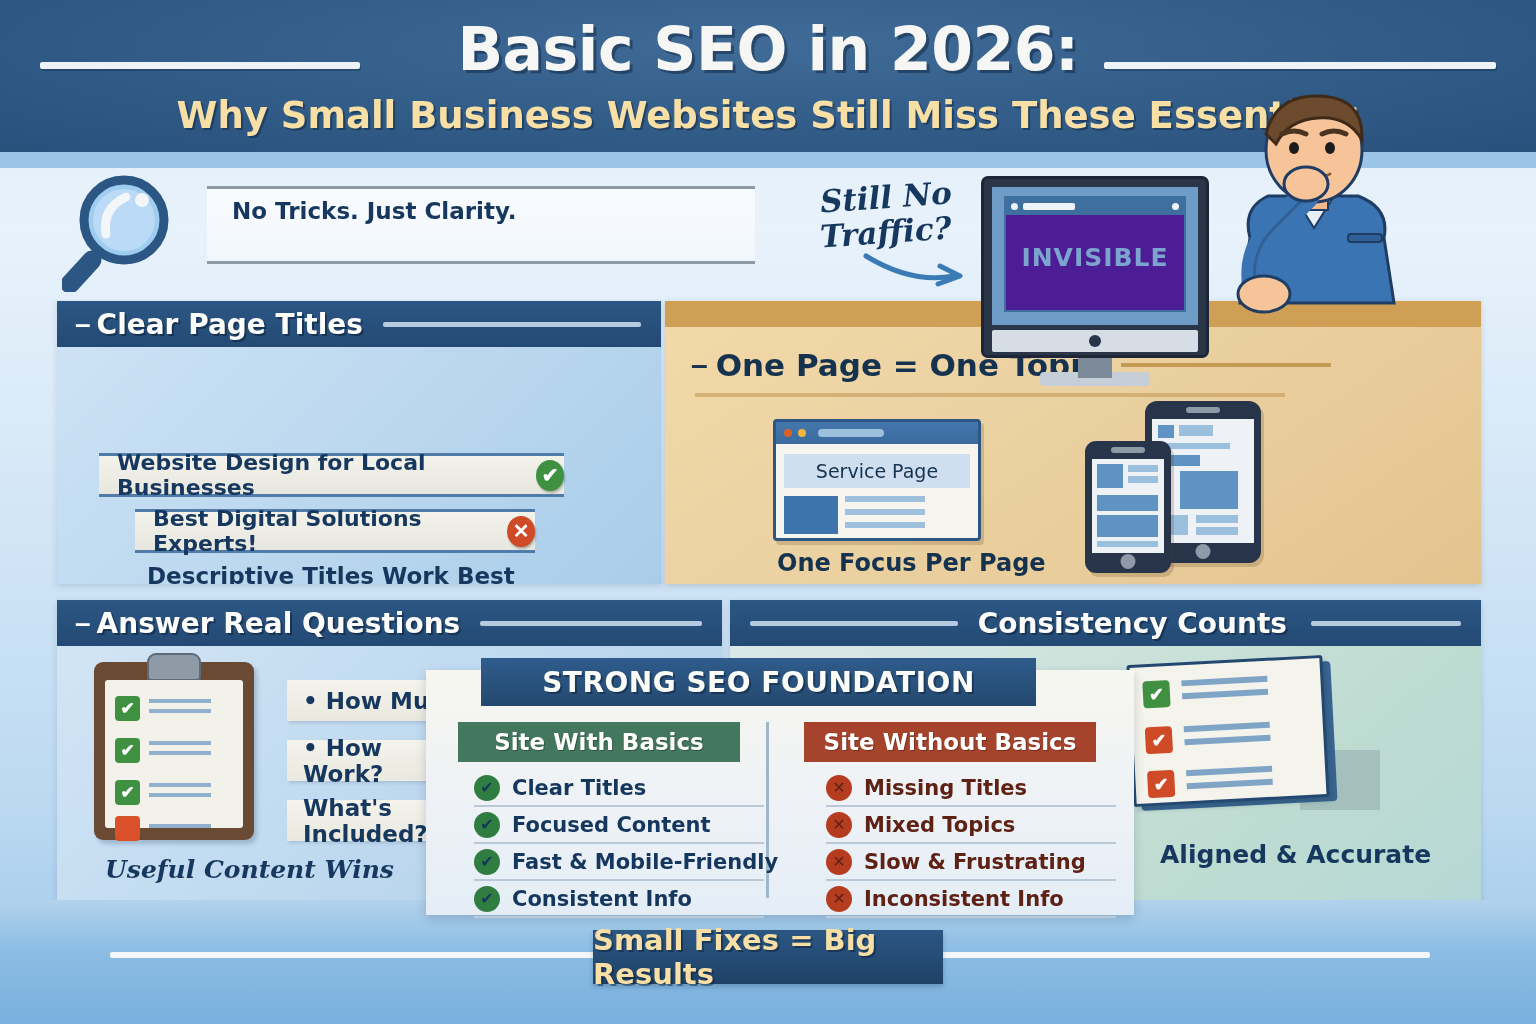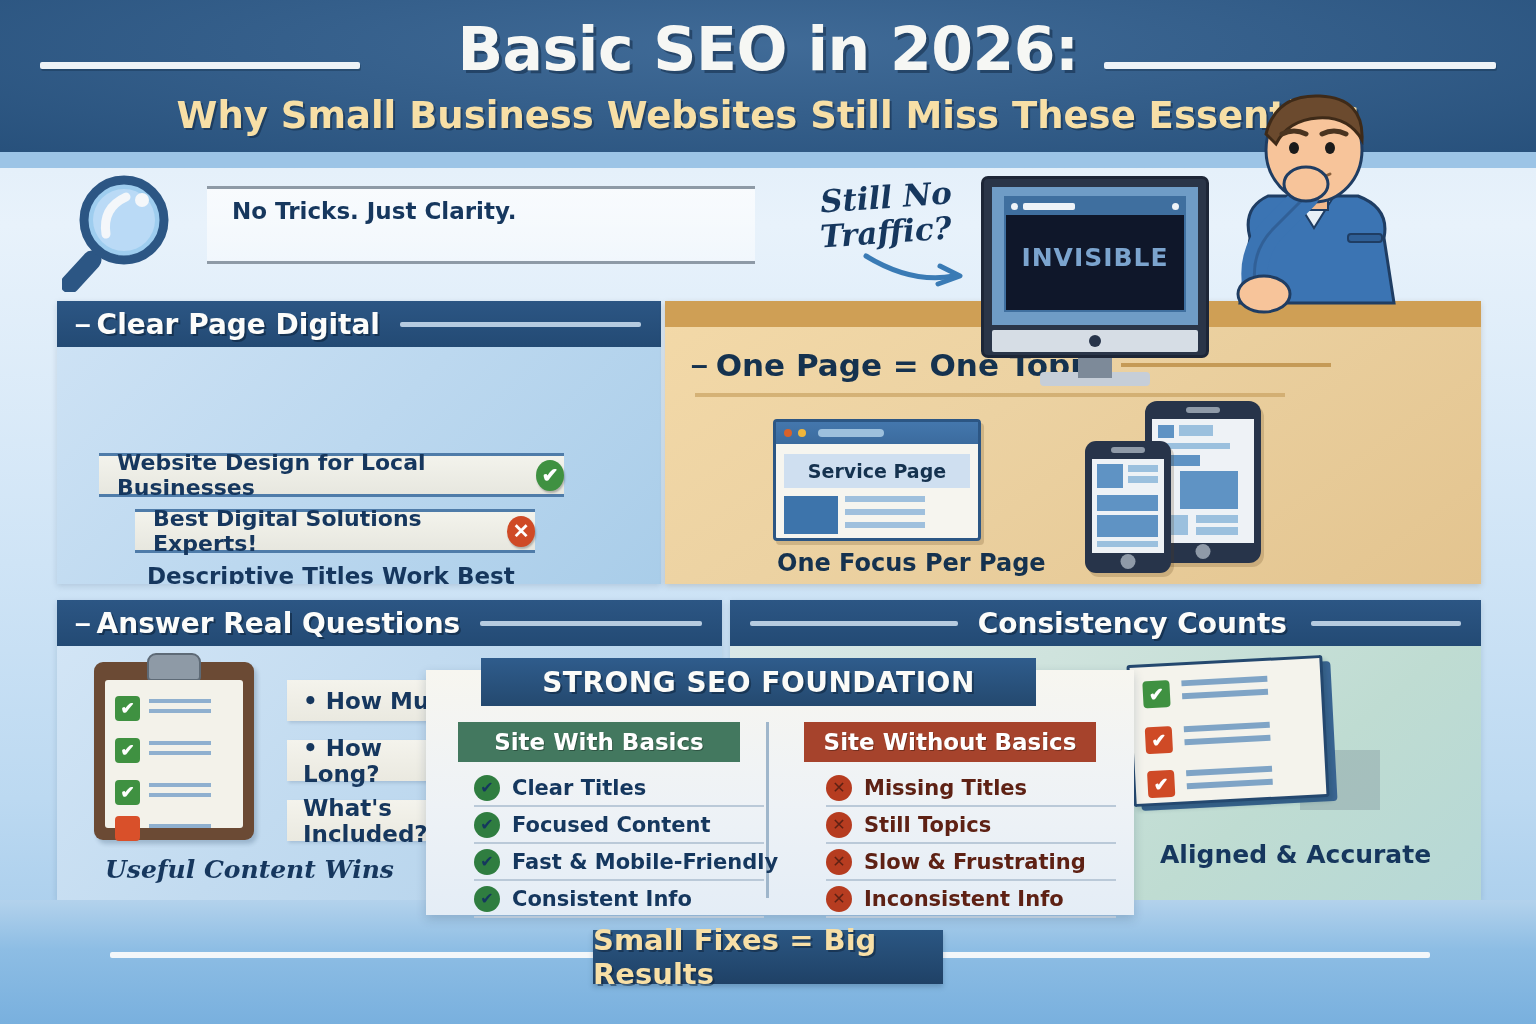--- a/index.html
+++ b/index.html
@@ -98,21 +98,21 @@
   #p2 .ttl{font-family:"DejaVu Sans",sans-serif;font-weight:bold;font-size:31px;color:#15324f;white-space:nowrap;}
   #p2 .hline{flex:1;height:4px;background:#c59a56;margin-left:22px;}
   #p2 .underline{position:absolute;left:30px;top:92px;width:590px;height:4px;background:#c9a263;opacity:.7;}
 
   .sitecard{position:absolute;left:108px;top:118px;width:208px;height:122px;background:#f6f5ef;
       border:3px solid #2c5684;border-radius:4px;box-shadow:3px 4px 0 rgba(90,60,20,.2);}
   .sitecard .bar{height:22px;background:linear-gradient(180deg,#4477ad,#3b6b9e);display:flex;align-items:center;gap:6px;padding-left:8px;}
   .sitecard .bar .dot{width:8px;height:8px;}
   .sitecard .bar .pill{width:66px;height:8px;background:#9dc0dd;border-radius:4px;margin-left:6px;}
   .sitecard .hero{margin:10px 8px 0;height:34px;background:#cfdff0;display:flex;align-items:center;justify-content:center;}
-  .sitecard .hero span{font-family:"DejaVu Sans",sans-serif;font-weight:bold;font-size:19px;color:#15324f;}
+  .sitecard .hero span{font-family:"DejaVu Sans",sans-serif;font-weight:normal;font-size:19px;color:#15324f;}
   .sitecard .body{display:flex;gap:7px;padding:8px;}
   .sitecard .body .blk{width:54px;height:38px;background:#3d74ab;}
   .sitecard .body .ln i{display:block;width:80px;height:6px;background:#9fc0dd;margin-bottom:7px;}
   #p2cap{position:absolute;left:112px;top:248px;font-family:"DejaVu Sans",sans-serif;font-weight:bold;font-size:24px;color:#15324f;}
 
   .tablet{position:absolute;left:480px;top:100px;width:116px;height:162px;background:#27344a;
      border-radius:12px;box-shadow:3px 4px 0 rgba(90,60,20,.2);}
   .phone{position:absolute;left:420px;top:140px;width:86px;height:132px;background:#27344a;
      border-radius:11px;box-shadow:3px 4px 0 rgba(90,60,20,.2);z-index:2;}
   .dev-screen{position:absolute;left:7px;right:7px;top:18px;bottom:20px;background:#eef2f6;}
@@ -192,21 +192,21 @@
   .footer .plate{position:absolute;left:50%;transform:translateX(-50%);top:30px;width:350px;height:54px;
      background:linear-gradient(180deg,#2b5783,#1f4166);display:flex;align-items:center;justify-content:center;
      box-shadow:0 3px 5px rgba(20,50,80,.25);}
   .footer .plate span{font-family:"DejaVu Sans",sans-serif;font-weight:bold;font-size:29px;color:#f7dfa6;
      text-shadow:2px 2px 0 rgba(8,26,46,.45);}
 
   
   .monitor{position:absolute;left:981px;top:176px;width:228px;height:182px;z-index:6;}
   .monitor .frame{position:absolute;inset:0;background:#2a3548;border-radius:7px;border:3px solid #1d2637;}
   .monitor .scr{position:absolute;left:11px;top:11px;right:11px;bottom:33px;background:#6f9cc6;}
-  .monitor .win{position:absolute;left:12px;top:9px;right:12px;bottom:13px;background:#0f172a;border:2px solid #3f6f9f;}
+  .monitor .win{position:absolute;left:12px;top:9px;right:12px;bottom:13px;background:#4c1d95;border:2px solid #3f6f9f;}
   .monitor .wbar{position:absolute;left:0;right:0;top:0;height:17px;background:#3f6f9f;display:flex;align-items:center;padding:0 5px;gap:5px;}
   .monitor .wbar .d{width:7px;height:7px;border-radius:50%;background:#eef3f8;}
   .monitor .wbar .p{width:52px;height:7px;background:#eef3f8;border-radius:2px;}
   .monitor .inv{position:absolute;left:0;right:0;top:40%;text-align:center;
      font-family:"DejaVu Sans",sans-serif;font-weight:bold;font-size:25px;letter-spacing:1px;color:#7ba4ce;}
   .monitor .base{position:absolute;left:11px;right:11px;bottom:6px;height:22px;background:#d6dde5;border-radius:2px;}
   .monitor .btn{position:absolute;left:50%;bottom:11px;transform:translateX(-50%);width:12px;height:12px;border-radius:50%;background:#27344a;}
   .mon-neck{position:absolute;left:1078px;top:356px;width:34px;height:22px;background:#7d8a99;z-index:5;}
   .mon-foot{position:absolute;left:1040px;top:372px;width:110px;height:14px;background:#c6ced8;border-radius:4px;z-index:5;}
 
@@ -285,21 +285,21 @@
     <path d="M60 210 Q48 168 76 140 Q92 124 108 108" stroke="#3b74b3" stroke-width="26" fill="none" stroke-linecap="round"></path>
     <path d="M60 210 Q48 168 76 140 Q92 124 108 108" stroke="#1f3d63" stroke-width="3" fill="none" stroke-linecap="round" opacity=".35"></path>
     <ellipse cx="108" cy="96" rx="22" ry="17" fill="#f7c49a" stroke="#1f3d63" stroke-width="3"></ellipse>
     <ellipse cx="66" cy="206" rx="26" ry="18" fill="#f7c49a" stroke="#1f3d63" stroke-width="3"></ellipse>
     <rect x="150" y="146" width="34" height="8" rx="3" fill="#2f5f96" stroke="#1f3d63" stroke-width="2"></rect>
   </svg>
 
   <div class="panel" id="p1">
     <div class="panel-hd">
       <span class="dash">–</span>
-      <span class="ttl">Clear Page Digital</span>
+      <span class="ttl">Clear Page Titles</span>
       <span class="hline"></span>
     </div>
 
 
     <div class="trow" id="tr1">
       <span class="lbl">Website Design for Local Businesses</span>
       <span class="badge ok">✔</span>
     </div>
     <div class="trow" id="tr2">
       <span class="lbl">Best Digital Solutions Experts!</span>
@@ -403,21 +403,21 @@
               <i></i>
             </span>
           </div>
       </div>
     </div>
 
     <div class="qbubble" id="q1">
         <span>• How Much?</span>
       </div>
     <div class="qbubble" id="q2">
-        <span>• How Long?</span>
+        <span>• How Work?</span>
       </div>
     <div class="qbubble" id="q3">
         <span>What's Included?</span>
       </div>
     <div class="cap" id="p3cap">Useful Content Wins</div>
   </div>
 
   <div class="panel" id="p4">
     <div class="panel-hd rtl">
       <span class="hline"></span>
@@ -483,21 +483,21 @@
         <span class="ic ok">✔</span>
         <span>Consistent Info</span>
       </div>
 
     <div class="crow b" style="top:100px;">
         <span class="ic no">✕</span>
         <span>Missing Titles</span>
       </div>
     <div class="crow b" style="top:137px;">
         <span class="ic no">✕</span>
-        <span>Still Topics</span>
+        <span>Mixed Topics</span>
       </div>
     <div class="crow b" style="top:174px;">
         <span class="ic no">✕</span>
         <span>Slow &amp; Frustrating</span>
       </div>
     <div class="crow b" style="top:211px;">
         <span class="ic no">✕</span>
         <span>Inconsistent Info</span>
       </div>
   </div>

